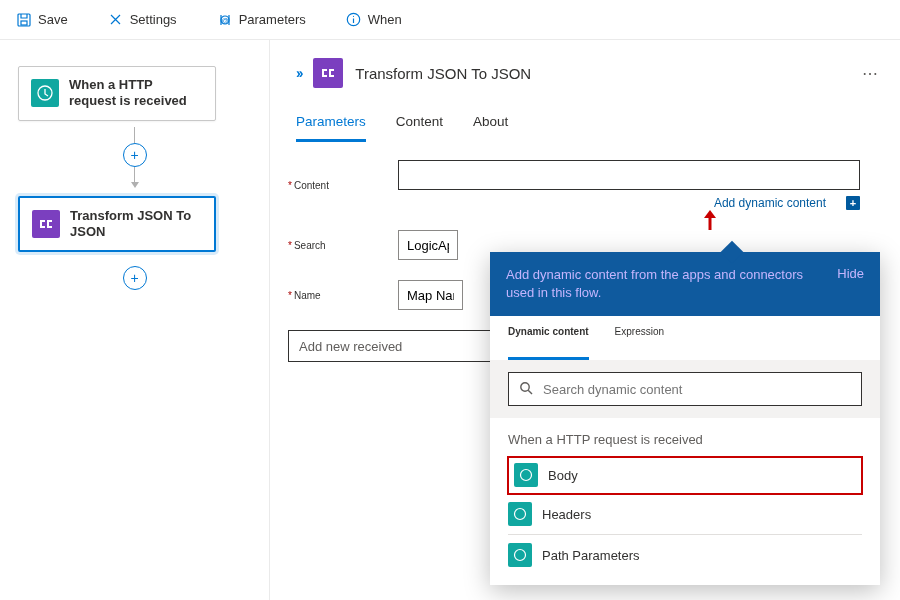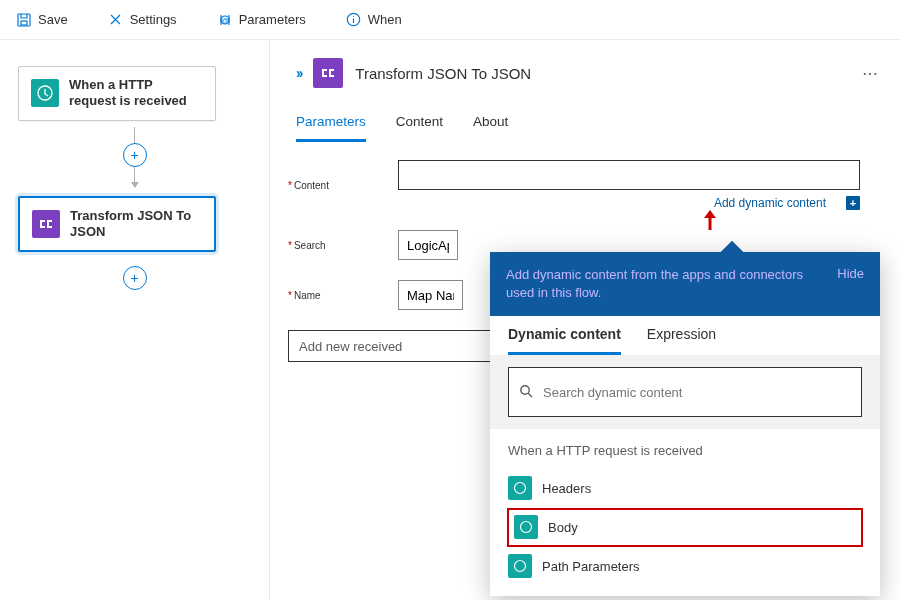--- a/index.html
+++ b/index.html
@@ -54,24 +54,24 @@
   .add-param { border:1px solid #323130; height:32px; display:flex; align-items:center; padding:0 10px; color:#605e5c; font-size:13px; margin-top:0; cursor:pointer; width: calc(100% - 2px);}
   .add-param .chev-dn { margin-left:auto; font-size:10px; color:#605e5c;}
 
   
   .popup { position:absolute; right:20px; top:212px; width:390px; background:#fff; box-shadow: 0 6px 24px rgba(0,0,0,0.25); }
   .popup .beak { position:absolute; top:-8px; left:60%; width:16px; height:16px; background:#0f5a9e; transform:rotate(45deg); }
   .pop-head { background:#0f5a9e; color:#c4b5fd; padding:14px 16px; display:flex; align-items:flex-start; gap:12px;}
   .pop-head .txt { flex:1; font-size:13px; line-height:1.4; }
   .pop-head .hide { font-size:13px; cursor:pointer; }
   .pop-tabs { display:flex; gap:26px; padding: 10px 18px 0 18px; }
-  .pop-tab { padding-bottom:10px; font-size:14px; cursor:pointer; }
+  .pop-tab { padding-bottom:20px; font-size:10px; cursor:pointer; }
   .pop-tab.active { font-weight:600; border-bottom:3px solid #0078d4; }
   .search-wrap { background:#f3f2f1; padding:12px 18px; }
-  .search { display:flex; align-items:center; border:1px solid #323130; background:#fff; height:50px; padding:0 10px; gap:10px; }
+  .search { display:flex; align-items:center; border:1px solid #323130; background:#fff; height:34px; padding:0 10px; gap:10px; }
   .search .mag { color:#605e5c; }
   .search-in { border:none; outline:none; flex:1; font-size:13px; }
   .sect { padding: 14px 18px 10px 18px; color:#605e5c; font-size:13px; }
   .items { padding: 0 18px 10px 18px; }
   .item { display:flex; align-items:center; gap:10px; padding:8px 0; border-bottom:1px solid #e1dfdd; cursor:pointer;}
   .item .bx { width:24px; height:24px; background:#10a7a0; display:flex; align-items:center; justify-content:center; color:#fff; border-radius:2px;}
   .item.hl { outline:2px solid #c80000; outline-offset:-1px; padding:6px 4px; }
   .item.hl .bx { margin-left:2px;}
 
   
@@ -229,36 +229,36 @@
             <svg width="14" height="14" viewBox="0 0 14 14" fill="none" stroke="#605e5c" stroke-width="1.4">
                 <circle cx="6" cy="6" r="4.2"></circle>
                 <line x1="9.2" y1="9.2" x2="13" y2="13"></line>
               </svg>
           </span>
           <input class="search-in" type="text" placeholder="Search dynamic content" style="">
         </div>
       </div>
       <div class="sect">When a HTTP request is received</div>
       <div class="items">
+        <div class="item hl">
+          <span class="bx">
+            <svg width="14" height="14" viewBox="0 0 14 14" fill="#fff">
+                <circle cx="7" cy="7" r="5.5" fill="none" stroke="#fff" stroke-width="1.2"></circle>
+              </svg>
+          </span>
+          <span>Body</span>
+        </div>
         <div class="item">
           <span class="bx">
             <svg width="14" height="14" viewBox="0 0 14 14" fill="#fff">
                 <circle cx="7" cy="7" r="5.5" fill="none" stroke="#fff" stroke-width="1.2"></circle>
               </svg>
           </span>
           <span>Headers</span>
         </div>
-        <div class="item hl">
-          <span class="bx">
-            <svg width="14" height="14" viewBox="0 0 14 14" fill="#fff">
-                <circle cx="7" cy="7" r="5.5" fill="none" stroke="#fff" stroke-width="1.2"></circle>
-              </svg>
-          </span>
-          <span>Body</span>
-        </div>
         <div class="item" style="border-bottom:none;">
           <span class="bx">
             <svg width="14" height="14" viewBox="0 0 14 14" fill="#fff">
                 <circle cx="7" cy="7" r="5.5" fill="none" stroke="#fff" stroke-width="1.2"></circle>
               </svg>
           </span>
           <span>Path Parameters</span>
         </div>
       </div>
     </div>

